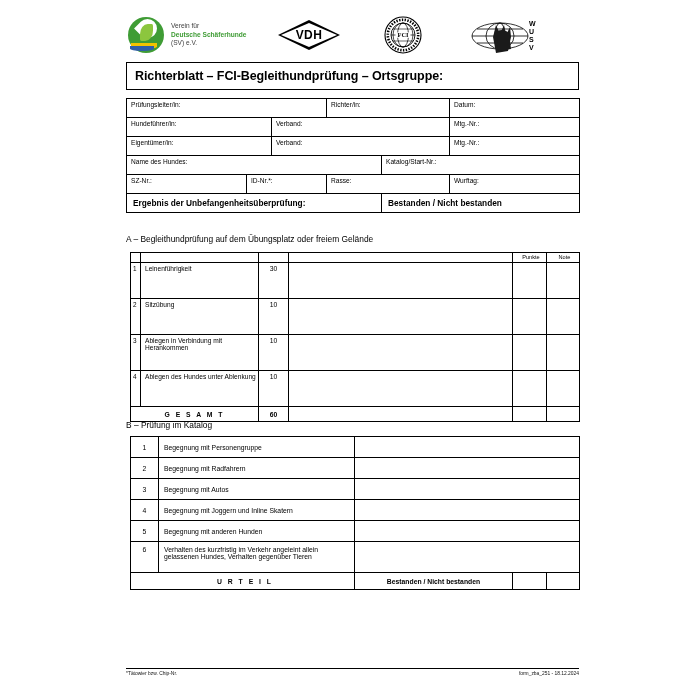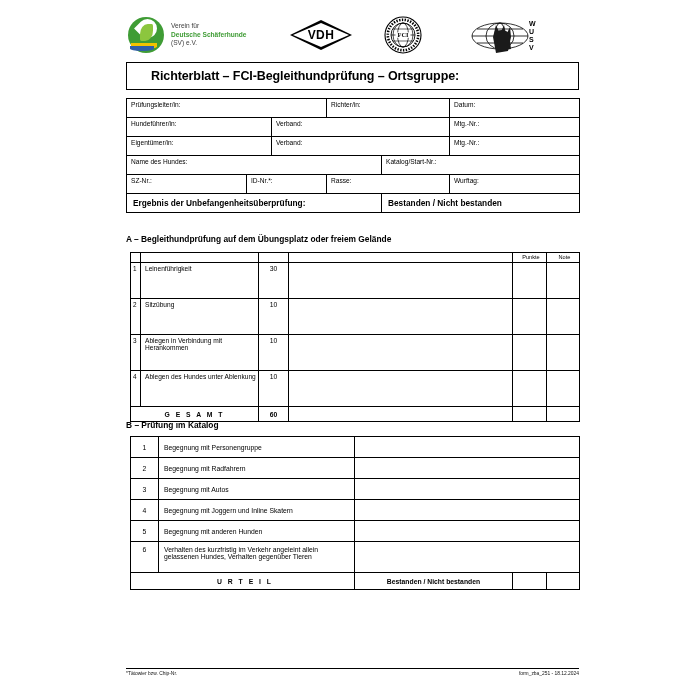--- a/index.html
+++ b/index.html
@@ -38,21 +38,21 @@
   }
   .sv-mark .wave-b{
     position:absolute;left:4px;top:31px;width:24px;height:5px;border-radius:0 0 45% 45%;
     background:#2f5fa8;
   }
   .sv-text{margin-left:5px;font-size:6.6px;line-height:8.6px;}
   .sv-text .l1{color:#3f3f3f;}
   .sv-text .l2{color:#3f9c35;font-weight:bold;}
   .sv-text .l3{color:#3f3f3f;}
 
-  .vdh-logo{left:164px;align-items:center;}
+  .vdh-logo{left:152px;align-items:center;}
   .vdh-diamond{
     position:relative;width:62px;height:30px;
   }
   .vdh-diamond .outer{
     position:absolute;inset:0;
     background:#000;
     clip-path:polygon(50% 0,100% 50%,50% 100%,0 50%);
   }
   .vdh-diamond .inner{
     position:absolute;left:3px;top:3px;right:3px;bottom:3px;
@@ -64,21 +64,21 @@
     font-size:12px;font-weight:bold;letter-spacing:.4px;
   }
 
   .fci-logo{left:258px;}
   .wusv-logo{left:340px;}
 
   
   .title-bar{
     position:absolute;left:126px;top:62px;width:453px;height:28px;
     border:1.4px solid #000;box-sizing:border-box;
-    display:flex;align-items:center;padding-left:24px;
+    display:flex;align-items:center;padding-left:8px;
     font-size:12.5px;font-weight:bold;letter-spacing:-.1px;
   }
 
   
   table{border-collapse:collapse;}
   .grid{position:absolute;table-layout:fixed;}
   .grid td{
     border:0.8px solid #000;
     font-size:6.6px;
     padding:2px 0 2px 4px;
@@ -86,21 +86,21 @@
     box-sizing:border-box;
   }
 
   
   .ident{left:126px;top:98px;width:453px;}
   .ident td{height:19px;}
   .ident td.big{font-size:8.3px;font-weight:bold;vertical-align:middle;padding-left:6px;}
 
   
   .sec-head{
-    position:absolute;font-size:8.4px;font-weight:bold;
+    position:absolute;font-size:8.4px;font-weight:normal;
   }
   #secA{left:126px;top:234px;}
   #secB{left:126px;top:420px;}
 
   
   .tblA{left:130px;top:252px;width:449px;}
   .tblA td{font-size:6.6px;}
   .tblA td.hdr{height:10px;padding:1px 0 0 3px;font-size:5.6px;text-align:center;}
   .tblA td.num{text-align:left;padding-left:2px;font-size:6.4px;}
   .tblA td.pts{text-align:center;padding-left:0;font-size:6.8px;}

